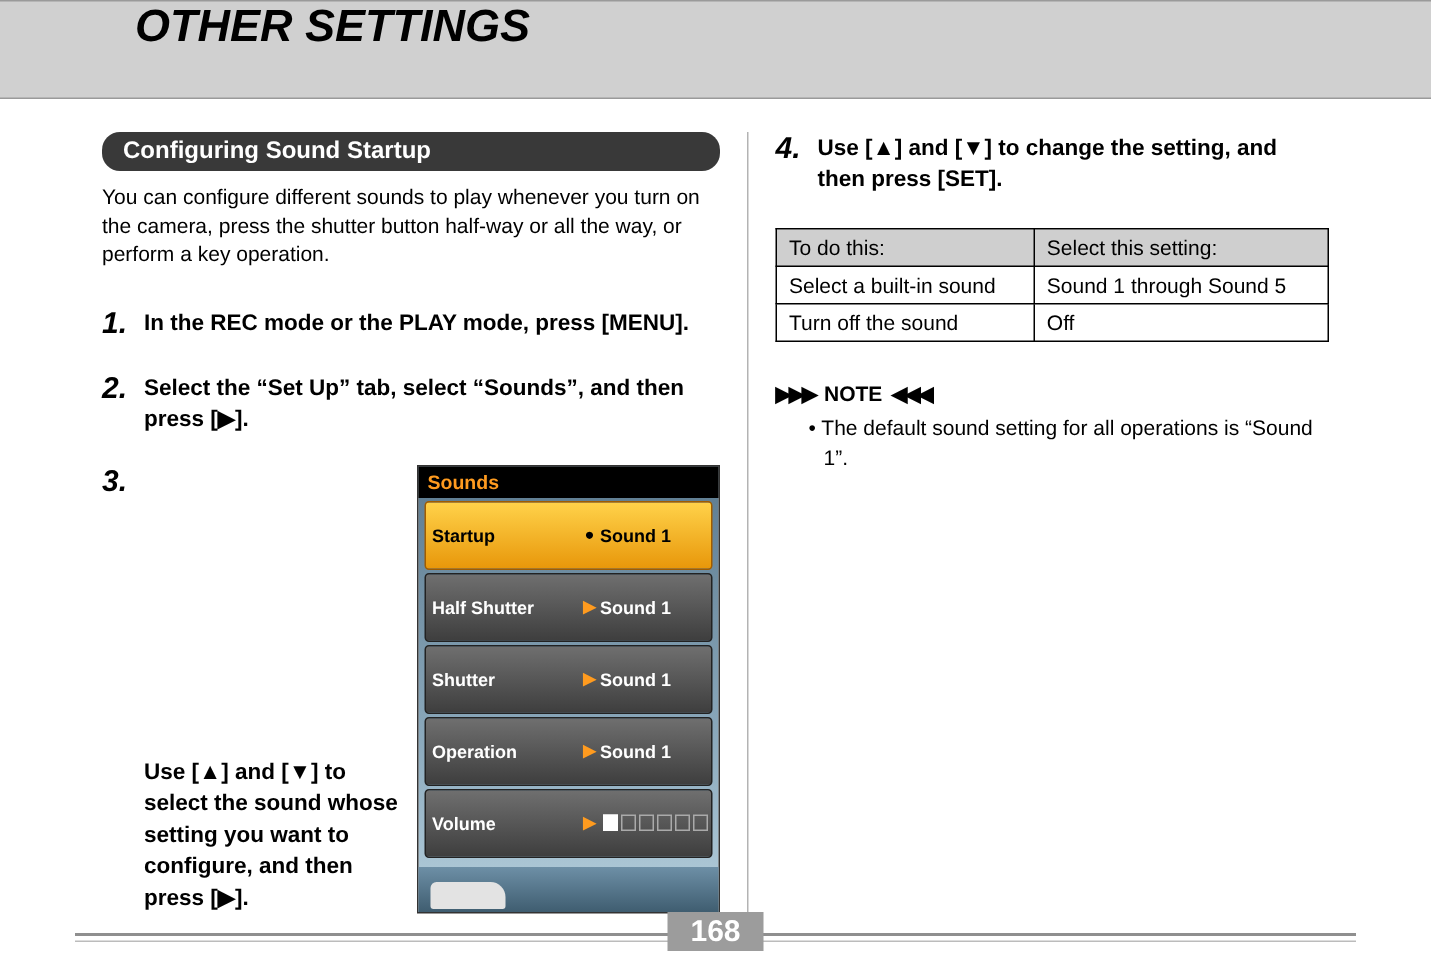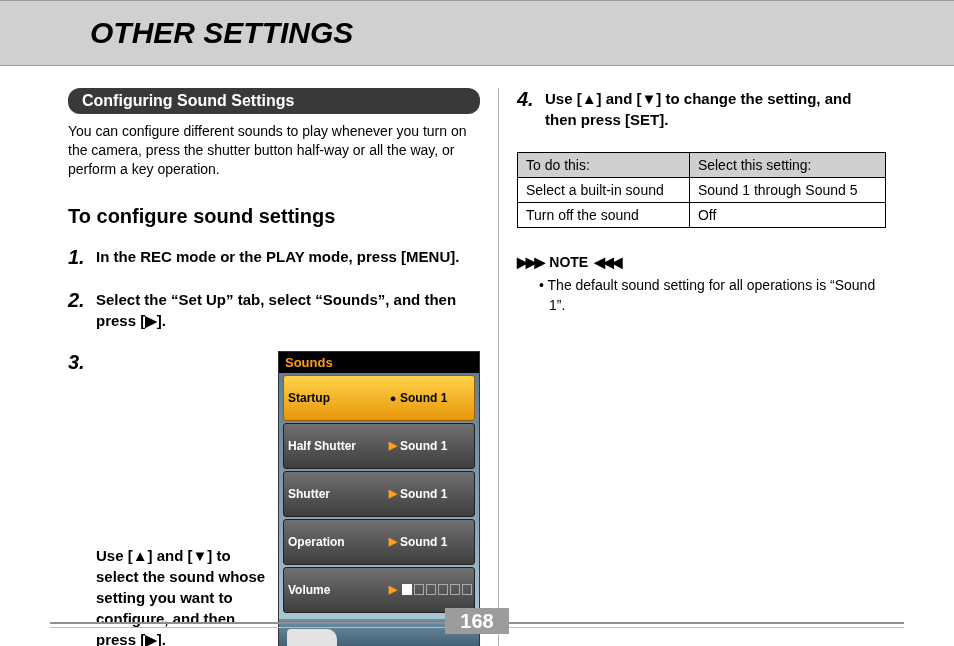--- a/index.html
+++ b/index.html
@@ -11,21 +11,21 @@
     height: 646px;
     position: relative;
   }
   .header-bar {
     background: #d0d0d0;
     height: 64px;
     width: 100%;
     border-top: 1px solid #9a9a9a;
     border-bottom: 1px solid #9a9a9a;
     display: flex;
-    align-items: center;
+    align-items: flex-start;
   }
   .header-title {
     font-size: 30px;
     font-weight: bold;
     font-style: italic;
     margin-left: 90px;
     color: #000;
   }
   .content {
     display: flex;
@@ -210,23 +210,22 @@
 </head>
 <body>
 
 <div class="header-bar">
   <div class="header-title">OTHER SETTINGS</div>
 </div>
 
 <div class="content">
 
   <div class="col left">
-    <div class="section-pill">Configuring Sound Settings</div>
+    <div class="section-pill">Configuring Sound Startup</div>
     <div class="intro">You can configure different sounds to play whenever you turn on the camera, press the shutter button half-way or all the way, or perform a key operation.</div>
-    <div class="subhead">To configure sound settings</div>
 
     <div class="step">
       <div class="step-num">1.</div>
       <div class="step-body">In the REC mode or the PLAY mode, press [MENU].</div>
     </div>
 
     <div class="step">
       <div class="step-num">2.</div>
       <div class="step-body">Select the “Set Up” tab, select “Sounds”, and then press [▶].</div>
     </div>

